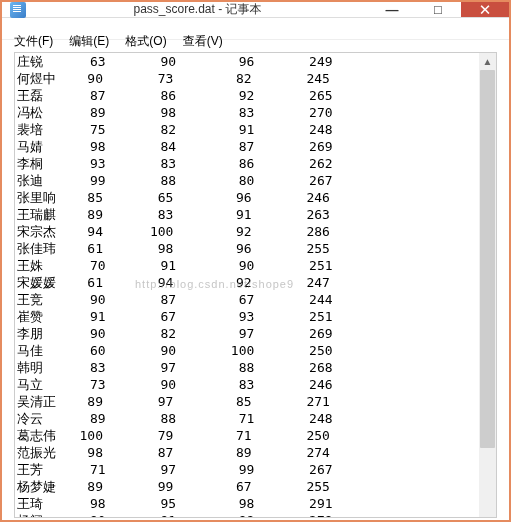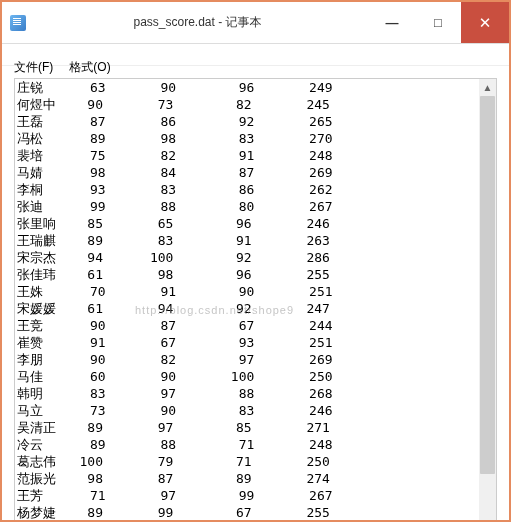--- a/index.html
+++ b/index.html
@@ -1,17 +1,17 @@
 <!DOCTYPE html>
 <html><head>
 <meta charset="utf-8">
 <style>
   * { margin: 0; padding: 0; box-sizing: border-box; }
   body { font-family: "Microsoft YaHei", "SimSun", sans-serif; background: #fff; width: 511px; height: 522px; overflow: hidden; border: 2px solid #e58b5f; }
-  .titlebar { height: 42px; background: #fff; display: flex; align-items: center; position: relative; border-bottom: 1px solid #ddd; }
+  .titlebar { height: 16px; background: #fff; display: flex; align-items: center; position: relative; border-bottom: 1px solid #ddd; }
   .app-icon { width: 16px; height: 16px; margin-left: 8px; background: linear-gradient(135deg,#6cb5f0,#3a7ec9); border-radius: 2px; position: relative; }
   .app-icon::after { content:""; position:absolute; left:3px; top:3px; width:8px; height:1px; background:#fff; box-shadow:0 2px 0 #fff,0 4px 0 #fff,0 6px 0 #fff; }
   .title { flex:1; text-align:center; font-size:12px; color:#333; }
   .win-controls { display:flex; height:100%; }
   .win-btn { width:46px; display:flex; align-items:center; justify-content:center; font-size:13px; cursor:pointer; color:#333; }
   .win-min { font-weight:bold; }
   .win-max { }
   .win-close { background:#c94f3f; color:#fff; width:48px; font-size:15px; }
   .menubar { height:22px; display:flex; align-items:center; padding:0 4px; font-size:12px; border-bottom:1px solid #eee; }
   .menu-item { padding:2px 8px; cursor:pointer;margin-top:25px; }
@@ -31,21 +31,23 @@
   <div class="title">pass_score.dat - 记事本</div>
   <div class="win-controls">
     <div class="win-btn win-min">—</div>
     <div class="win-btn win-max">□</div>
     <div class="win-btn win-close">✕</div>
   </div>
 </div>
 
 <div class="menubar">
   <div class="menu-item">文件(F)</div>
+  <div class="menu-item">编辑(E)</div>
   <div class="menu-item">格式(O)</div>
+  <div class="menu-item">查看(V)</div>
 </div>
 
 <div class="content-wrap">
   <pre class="content" id="text-content">庄锐      63       90        96       249
 何煜中    90       73        82       245
 王磊      87       86        92       265
 冯松      89       98        83       270
 裴培      75       82        91       248
 马婧      98       84        87       269
 李桐      93       83        86       262

